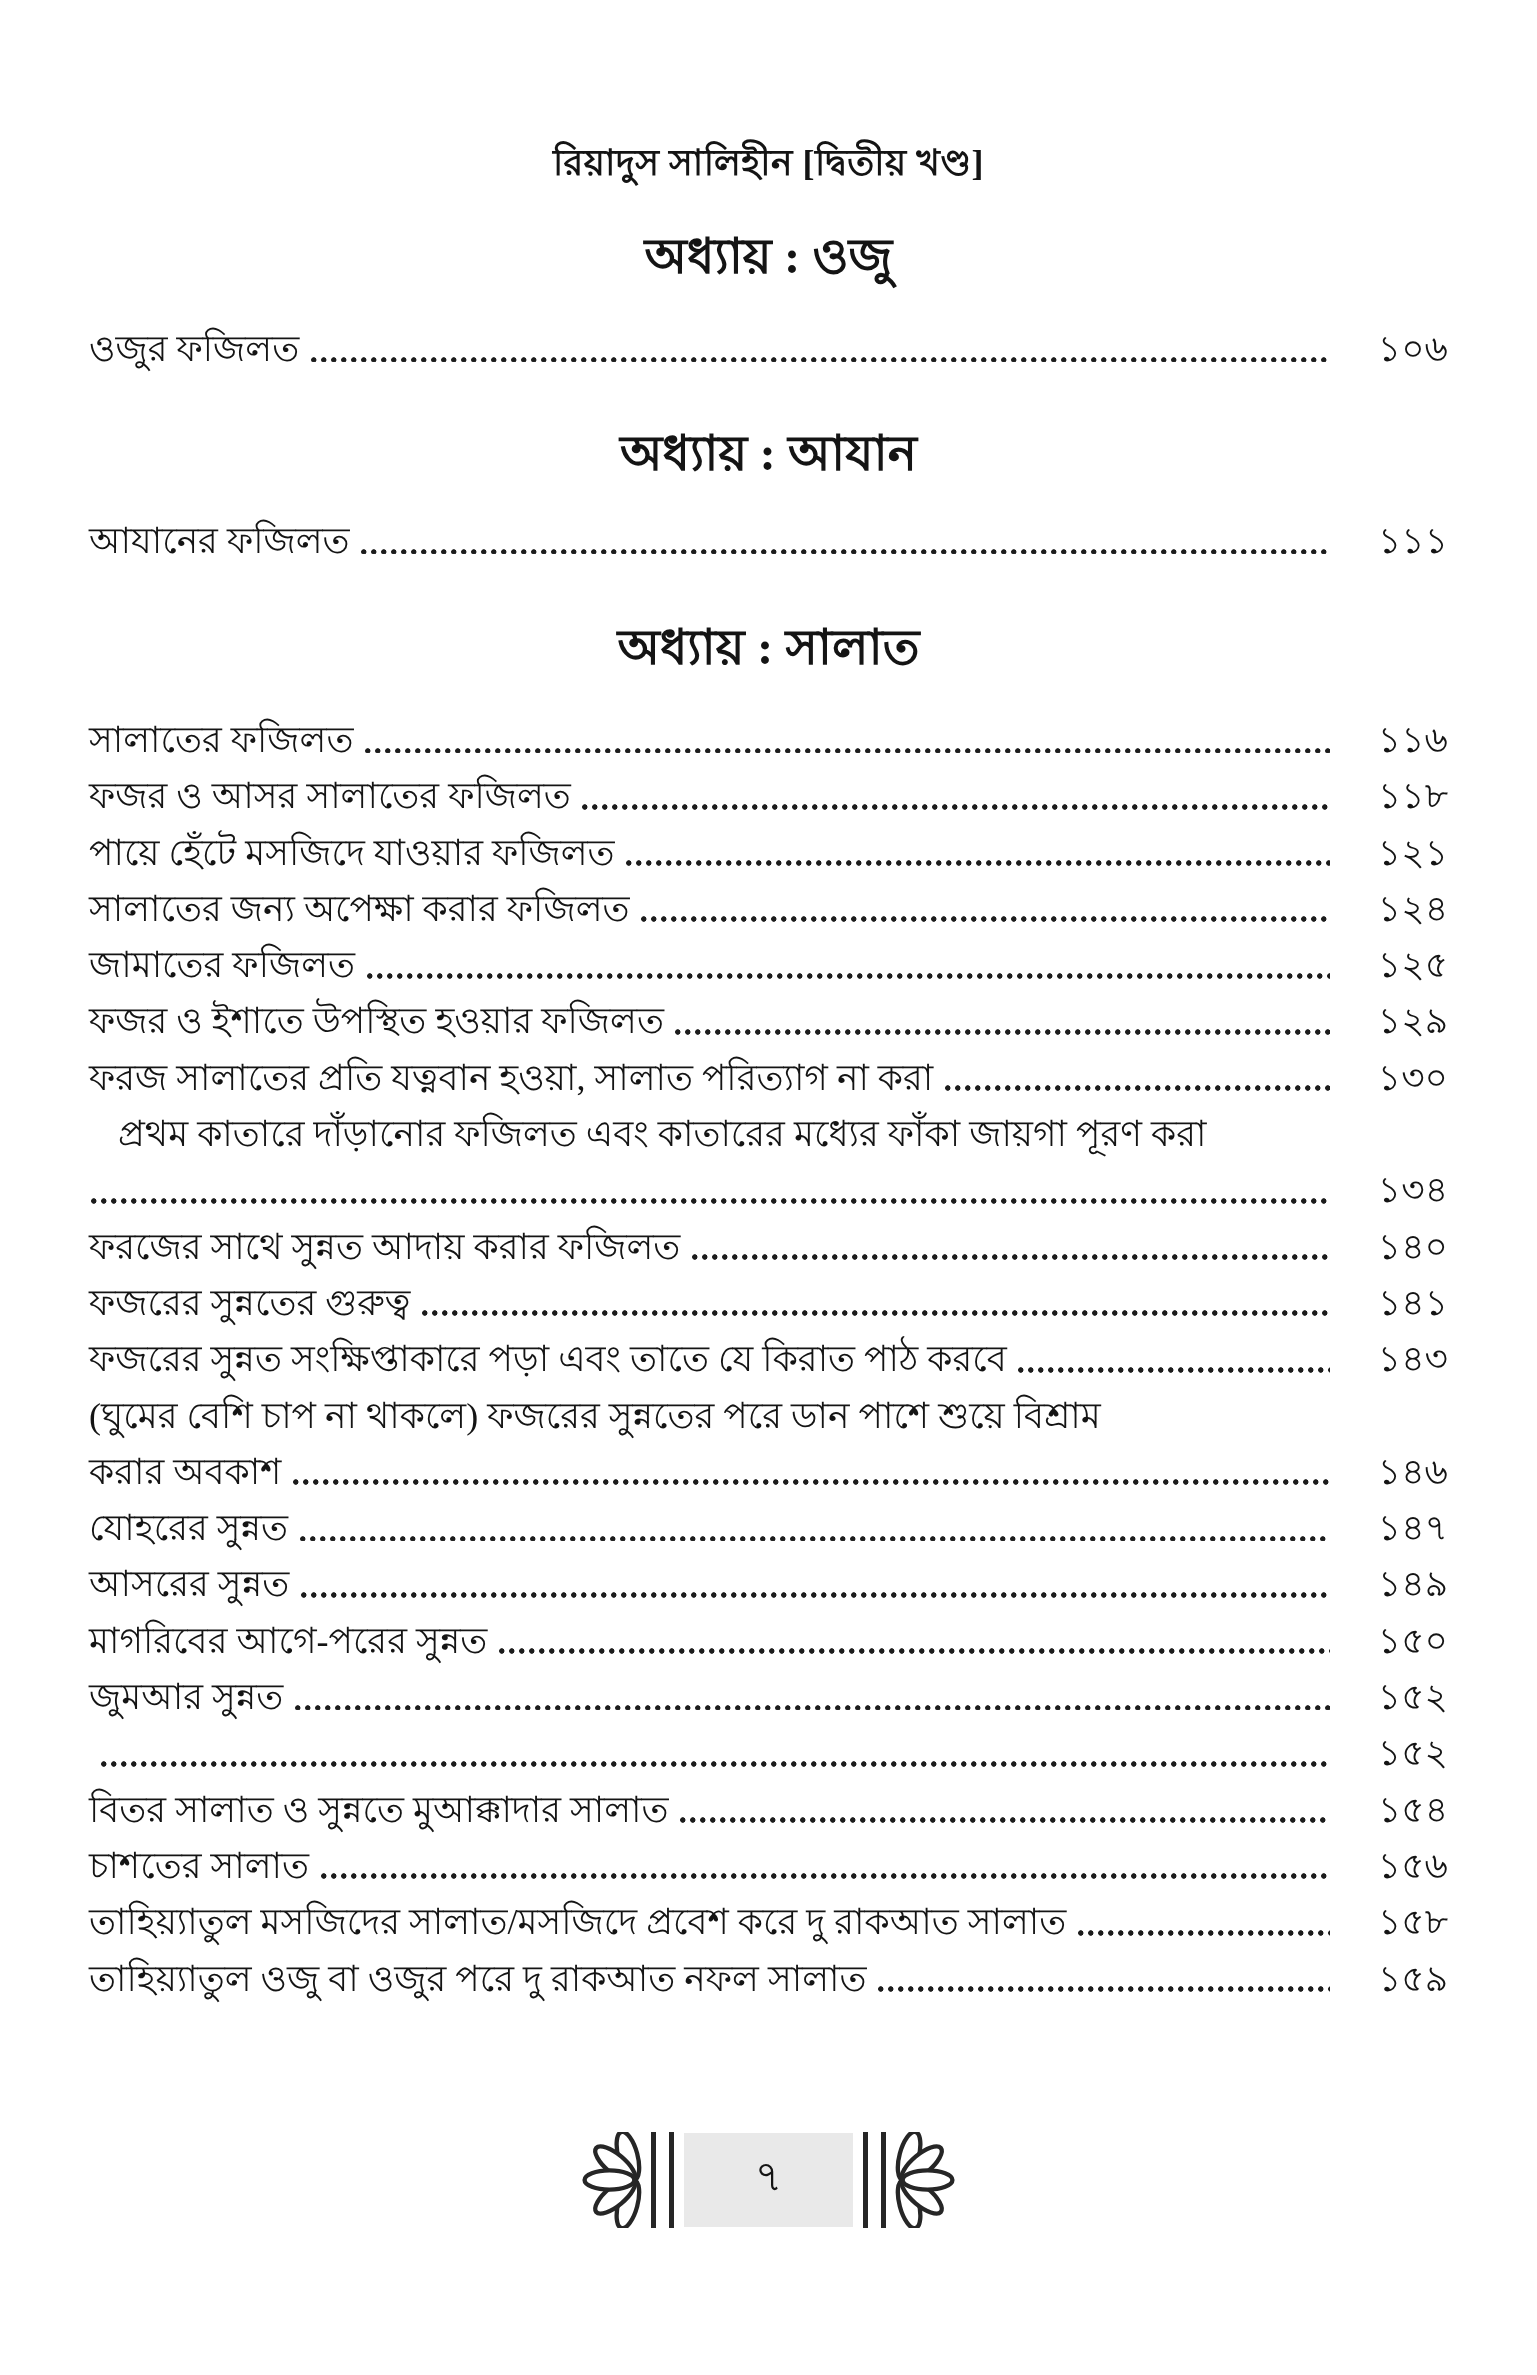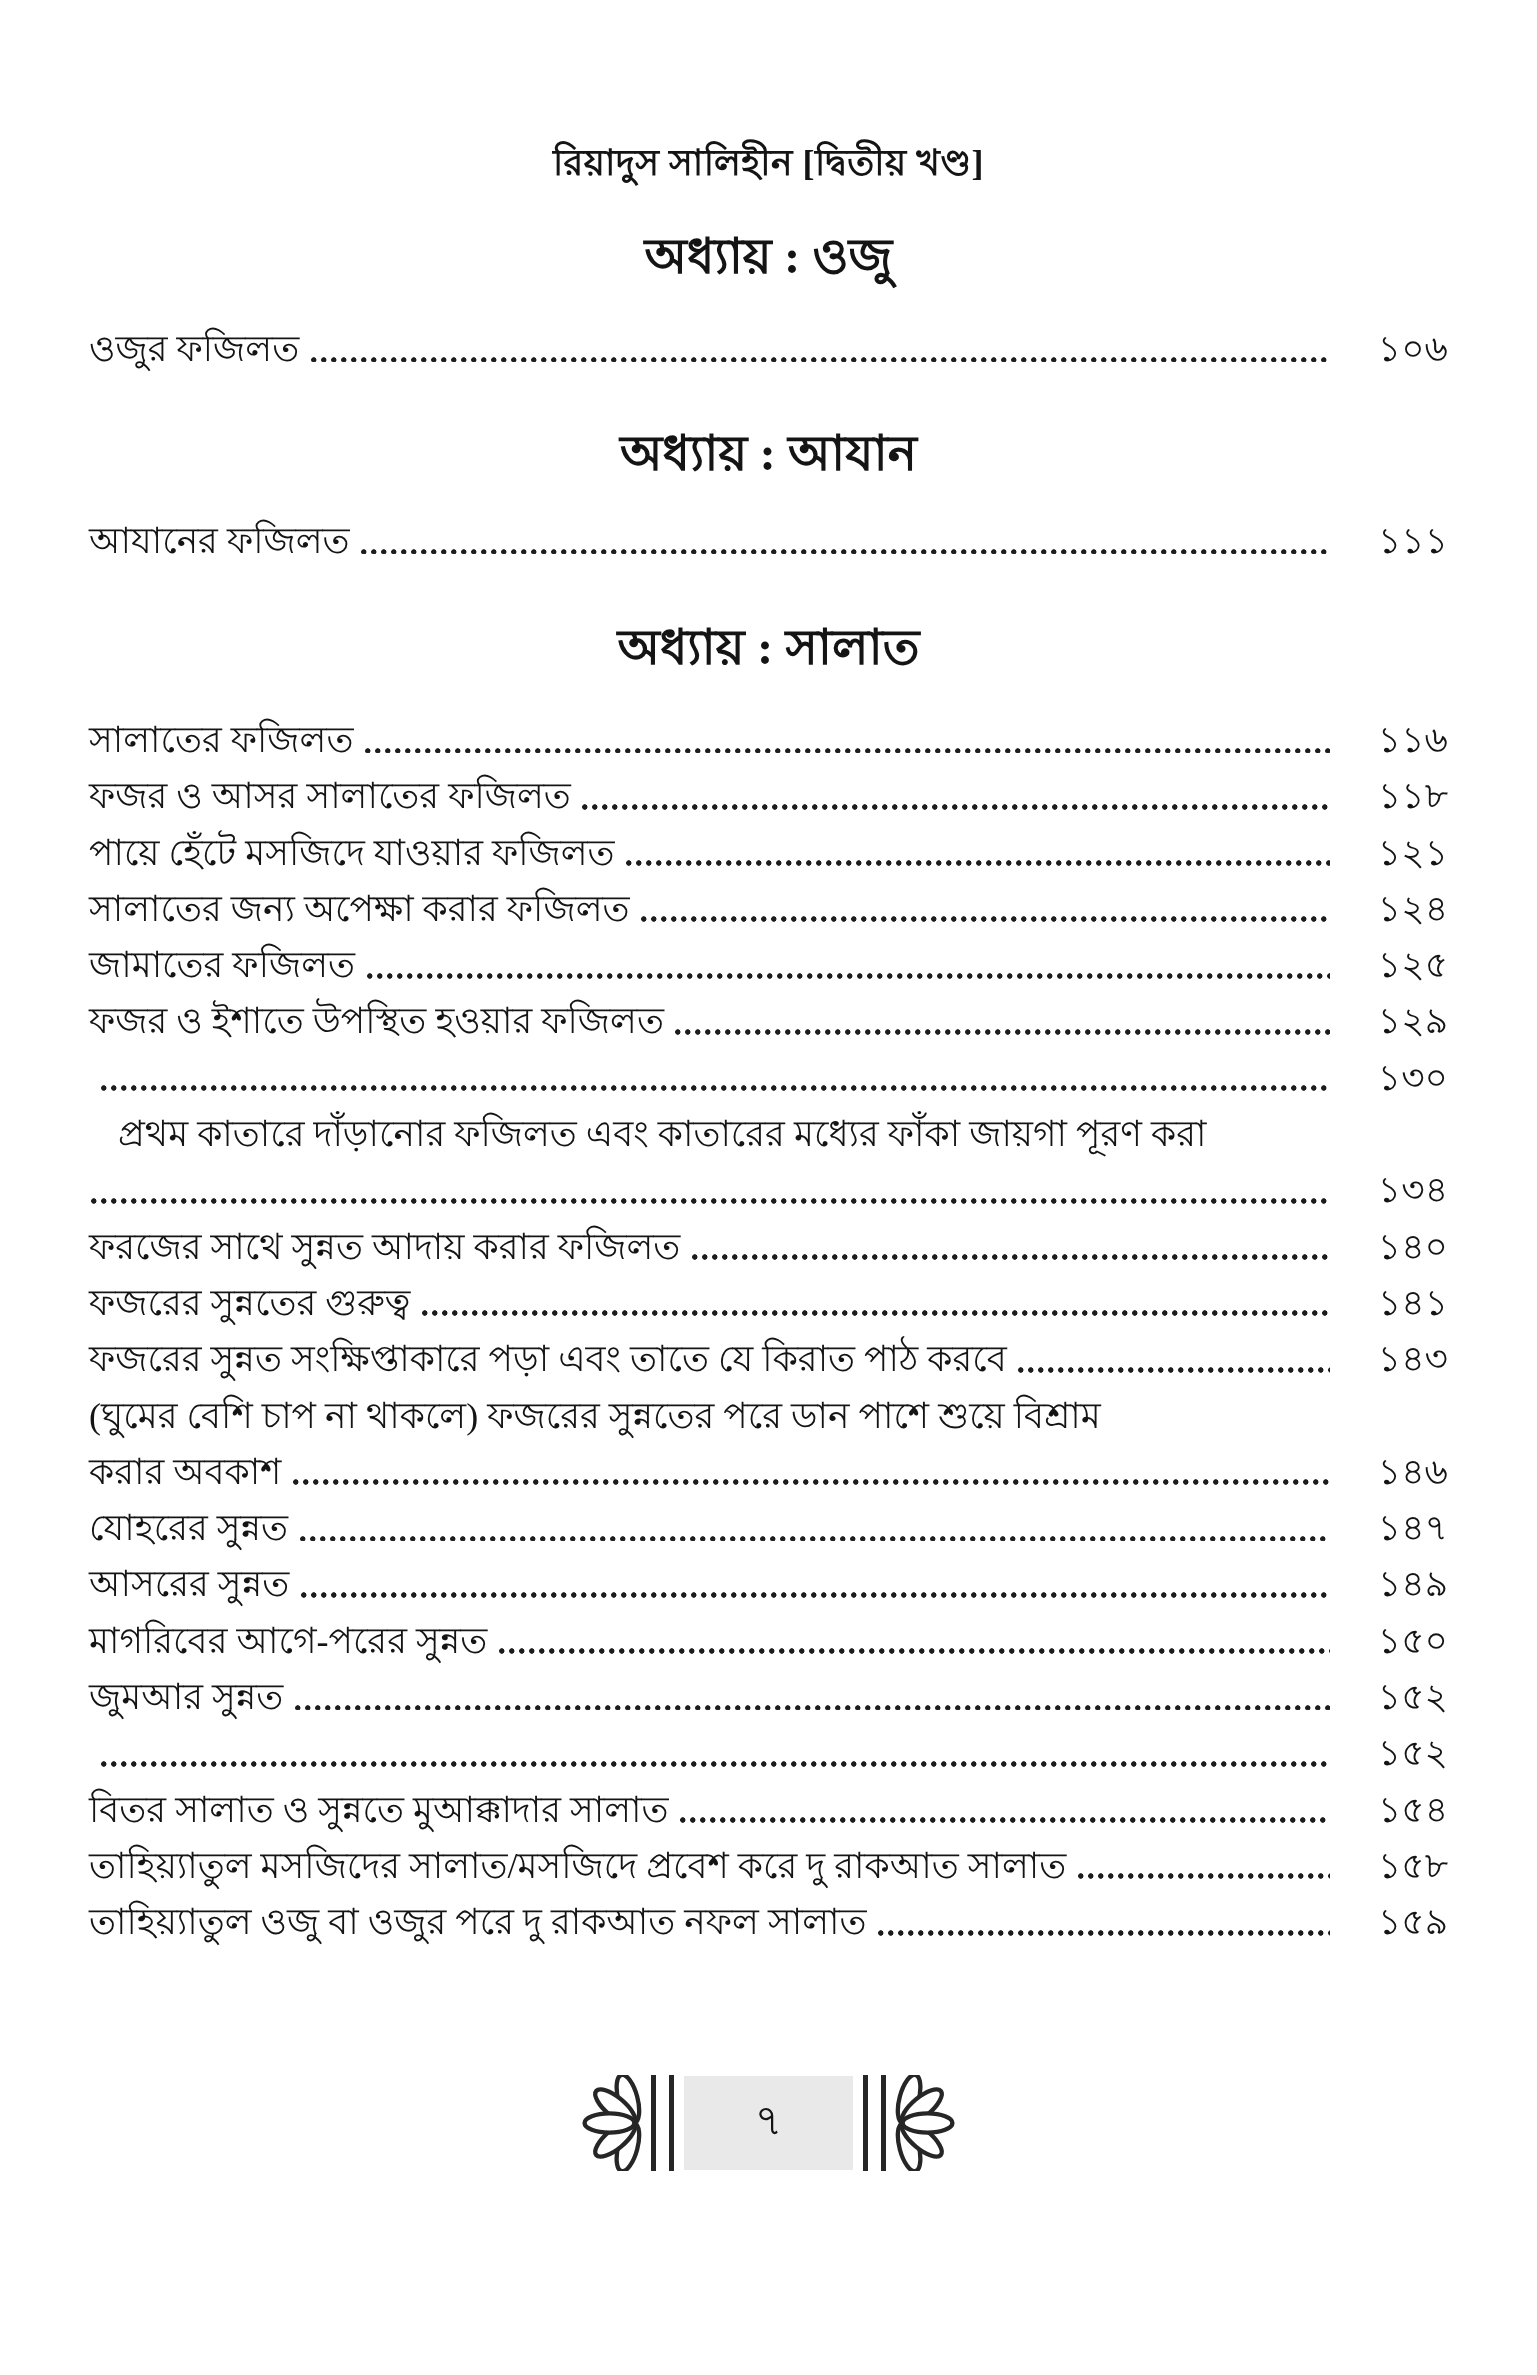--- a/index.html
+++ b/index.html
@@ -136,20 +136,21 @@
       <span class="p">১২৫</span>
     </div>
 
     <div class="row">
       <span class="t">ফজর ও ইশাতে উপস্থিত হওয়ার ফজিলত</span>
       <span class="leader"></span>
       <span class="p">১২৯</span>
     </div>
 
     <div class="row">
+      <span class="t">ফরজ সালাতের প্রতি যত্নবান হওয়া, সালাত পরিত্যাগ না করা</span>
       <span class="leader"></span>
       <span class="p">১৩০</span>
     </div>
 
     <div class="row no-page indent">
       <span class="t">প্রথম কাতারে দাঁড়ানোর ফজিলত এবং কাতারের মধ্যের ফাঁকা জায়গা পূরণ করা</span>
 
     </div>
 
     <div class="row dots-only">
@@ -215,20 +216,25 @@
       <span class="leader"></span>
       <span class="p">১৫২</span>
     </div>
 
     <div class="row">
       <span class="t">বিতর সালাত ও সুন্নতে মুআক্কাদার সালাত</span>
       <span class="leader"></span>
       <span class="p">১৫৪</span>
     </div>
 
+    <div class="row">
+      <span class="t">চাশতের সালাত</span>
+      <span class="leader"></span>
+      <span class="p">১৫৬</span>
+    </div>
 
     <div class="row">
       <span class="t">তাহিয়্যাতুল মসজিদের সালাত/মসজিদে প্রবেশ করে দু রাকআত সালাত</span>
       <span class="leader"></span>
       <span class="p">১৫৮</span>
     </div>
 
     <div class="row">
       <span class="t">তাহিয়্যাতুল ওজু বা ওজুর পরে দু রাকআত নফল সালাত</span>
       <span class="leader"></span>

